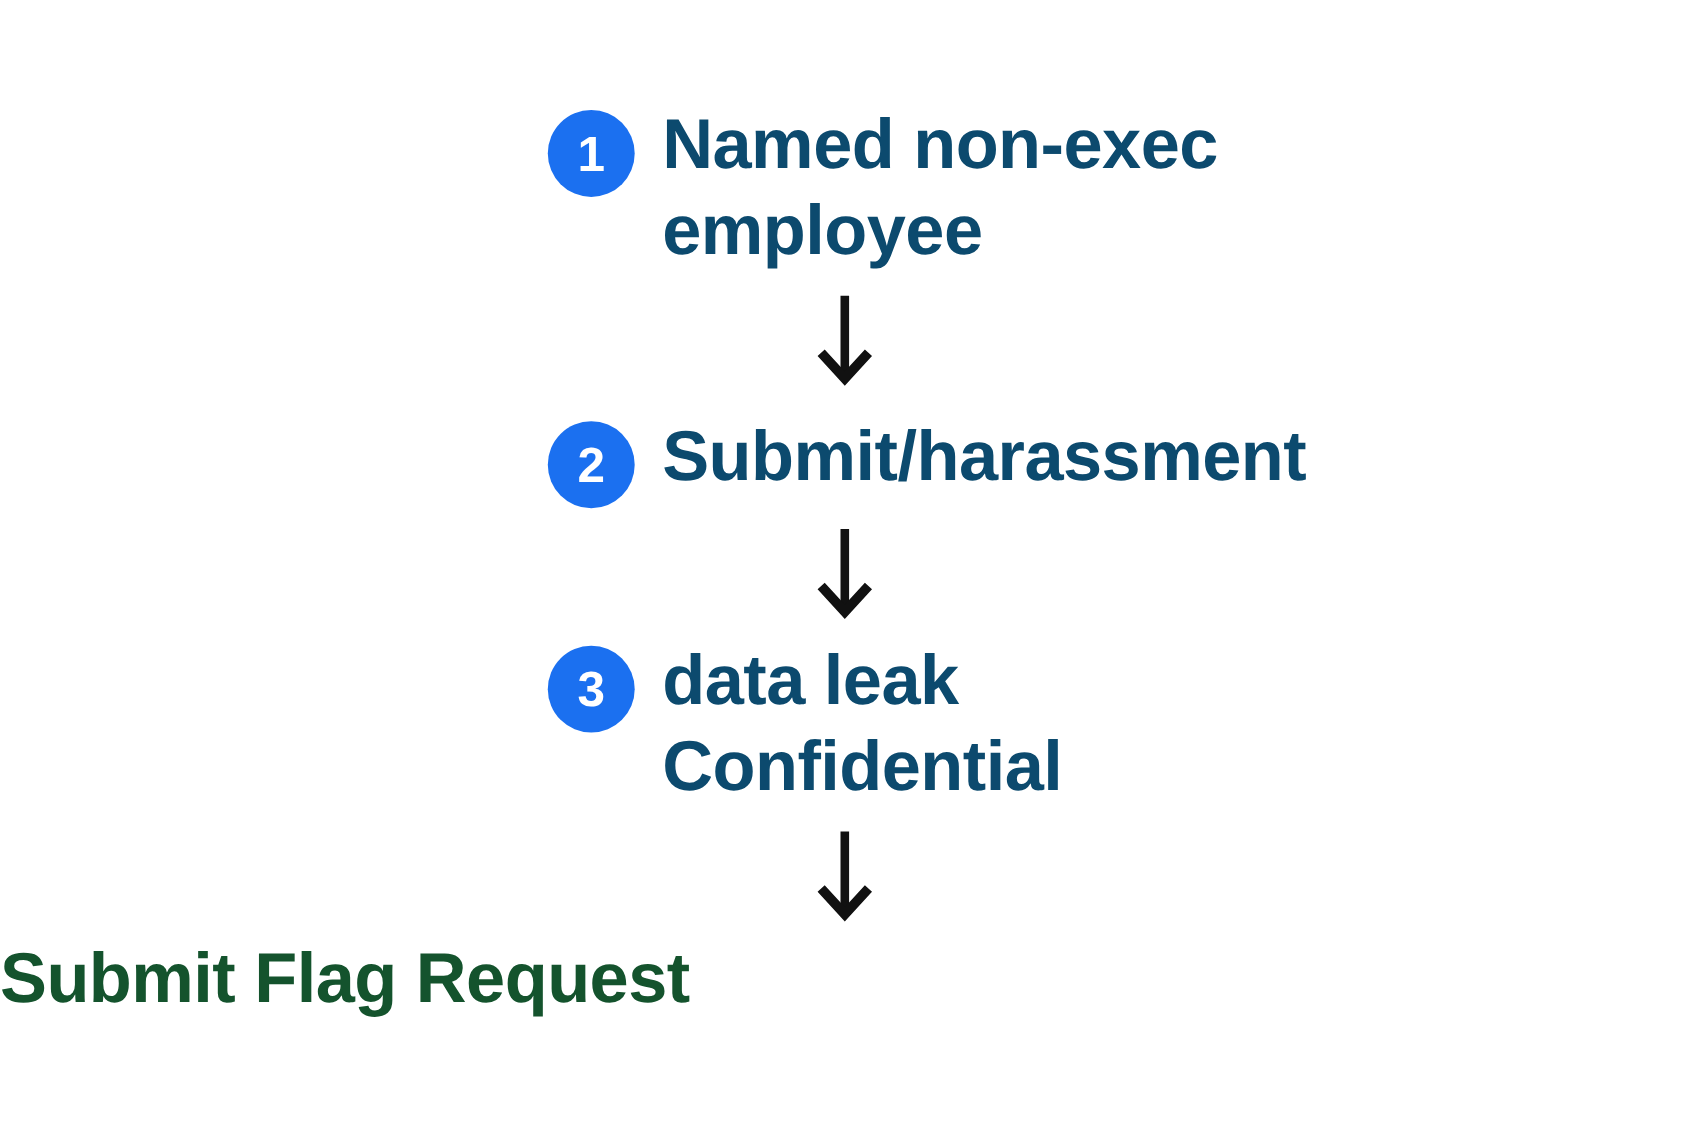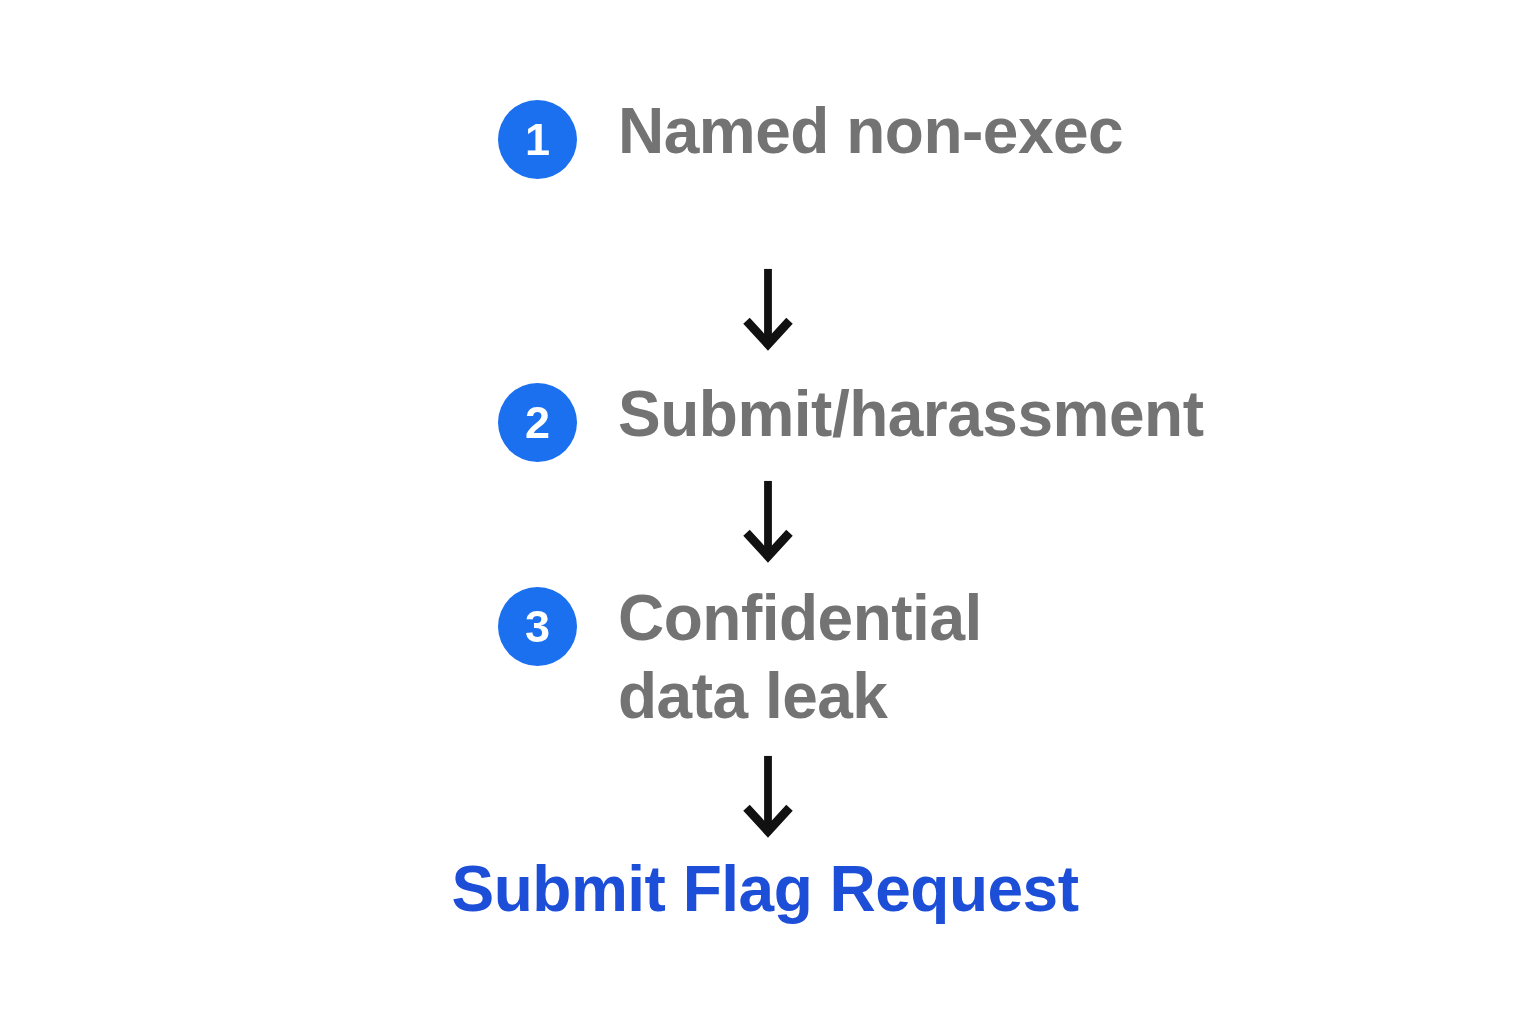--- a/index.html
+++ b/index.html
@@ -31,22 +31,22 @@
     background: #1b70f0;
     color: #ffffff;
     display: flex;
     align-items: center;
     justify-content: center;
     font-size: 45px;
     font-weight: bold;
     line-height: 1;
   }
   .step-text {
-    margin-left: 41px;
-    color: #737373;
+    margin-left: 25px;
+    color: #0c4a6e;
     font-size: 64px;
     font-weight: bold;
     line-height: 78px;
     letter-spacing: -0.5px;
     white-space: nowrap;
   }
   .step-text .line { display: block; }
   .arrow {
     position: absolute;
     left: 768px;
@@ -54,40 +54,41 @@
     width: 64px; height: 86px;
   }
   .arrow.arrow-1 { top: 266px; }
   .arrow.arrow-2 { top: 478px; }
   .arrow.arrow-3 { top: 753px; }
   .arrow svg { display: block; width: 64px; height: 86px; }
   .final-label {
     position: absolute;
     top: 850px;
     left: 0; right: 6px;
-    text-align: center;
-    color: #1d4ed8;
+    text-align: left;
+    color: #14532d;
     font-size: 64px;
     font-weight: bold;
     line-height: 78px;
     letter-spacing: -0.5px;
     white-space: nowrap;
   }
 </style>
 </head>
 <body>
 
 <div class="canvas">
 
   <div class="step-row row-1">
     <div class="badge">
       <span>1</span>
     </div>
     <div class="step-text">
       <span class="line">Named non-exec</span>
+      <span class="line">employee</span>
     </div>
   </div>
 
   <div class="arrow arrow-1">
     <svg viewBox="0 0 64 88" aria-hidden="true">
       <line x1="32" y1="3" x2="32" y2="80" stroke="#111111" stroke-width="8"></line>
       <polyline points="10,56 32,80 54,56" fill="none" stroke="#111111" stroke-width="9"></polyline>
     </svg>
   </div>
 
@@ -105,22 +106,22 @@
       <line x1="32" y1="3" x2="32" y2="80" stroke="#111111" stroke-width="8"></line>
       <polyline points="10,56 32,80 54,56" fill="none" stroke="#111111" stroke-width="9"></polyline>
     </svg>
   </div>
 
   <div class="step-row row-3">
     <div class="badge">
       <span>3</span>
     </div>
     <div class="step-text">
+      <span class="line">data leak</span>
       <span class="line">Confidential</span>
-      <span class="line">data leak</span>
     </div>
   </div>
 
   <div class="arrow arrow-3">
     <svg viewBox="0 0 64 88" aria-hidden="true">
       <line x1="32" y1="3" x2="32" y2="80" stroke="#111111" stroke-width="8"></line>
       <polyline points="10,56 32,80 54,56" fill="none" stroke="#111111" stroke-width="9"></polyline>
     </svg>
   </div>
 

